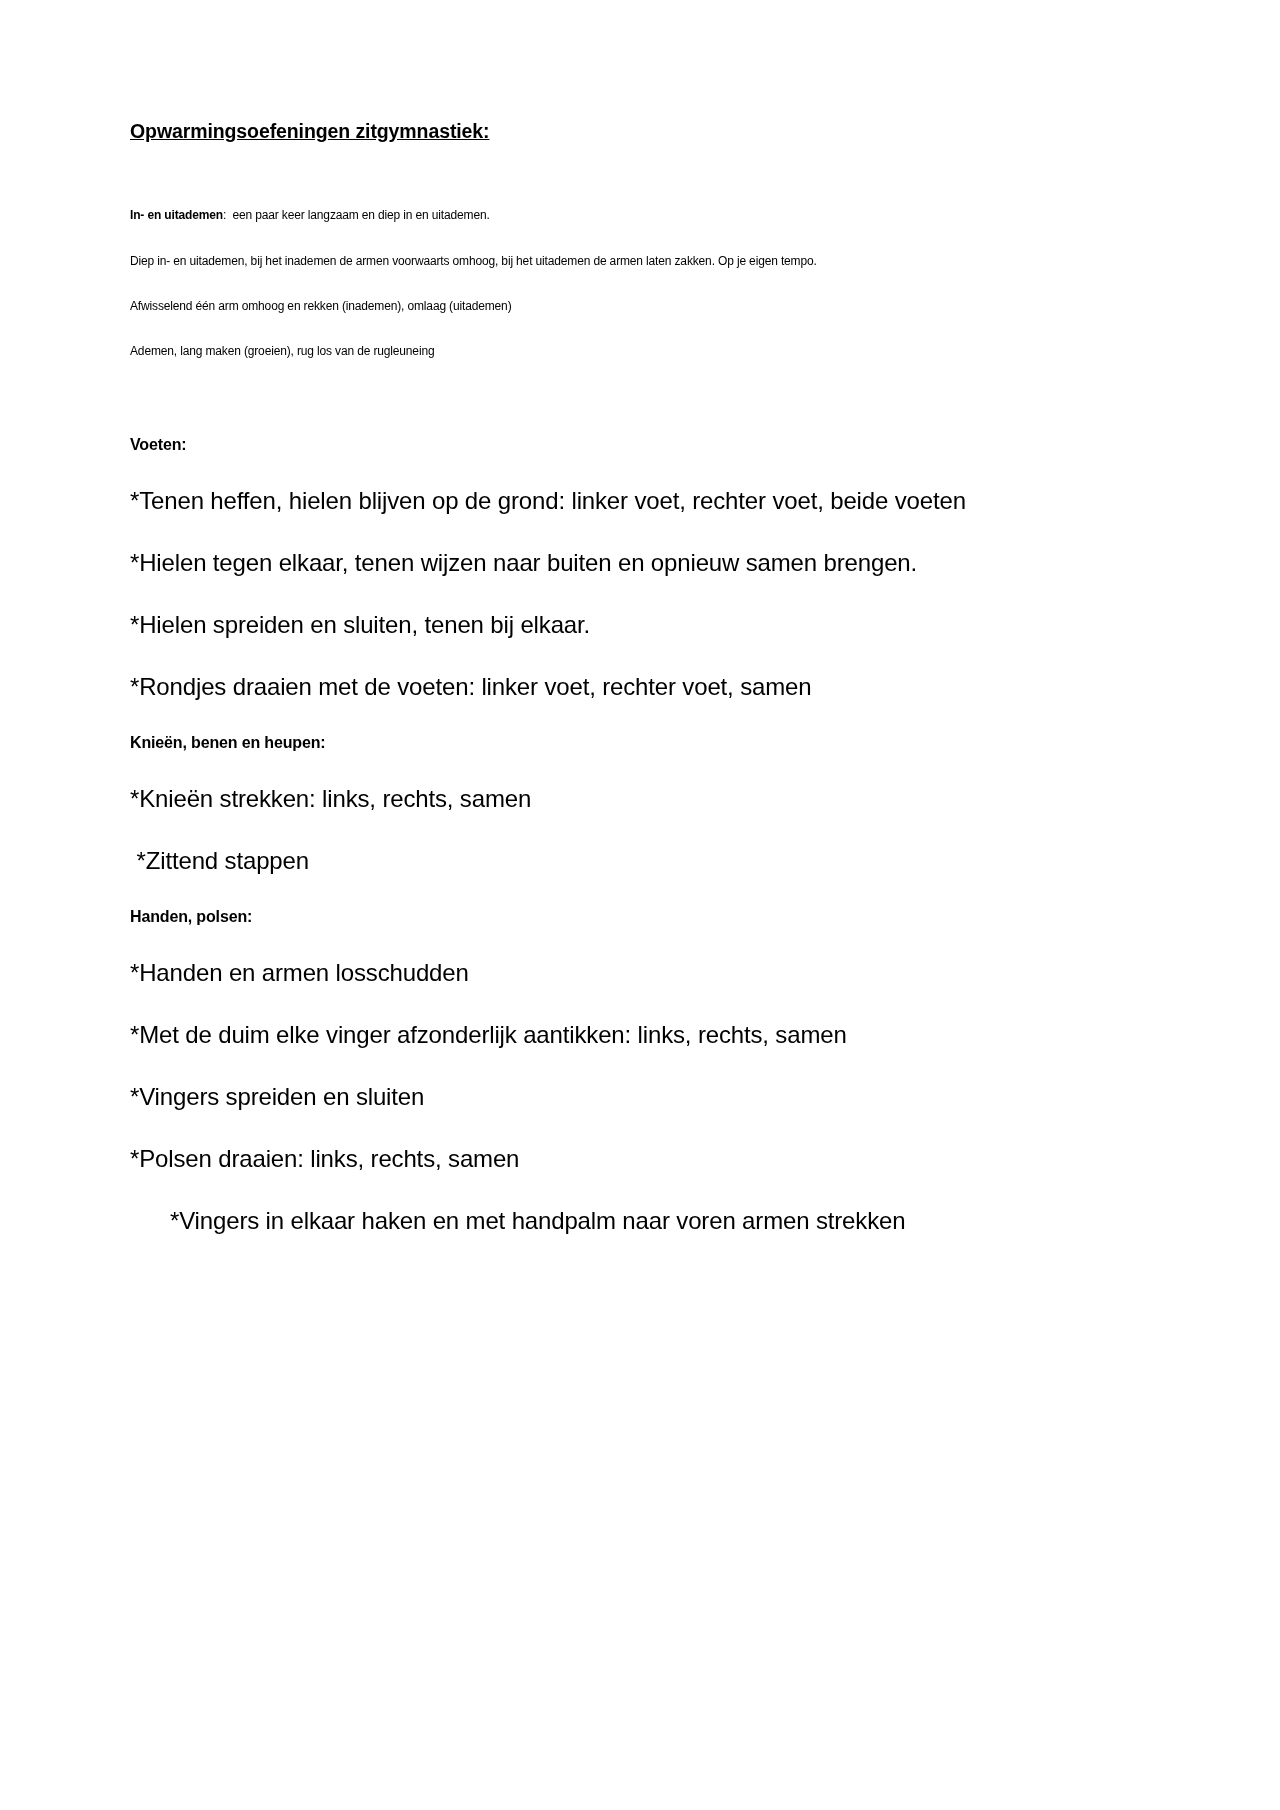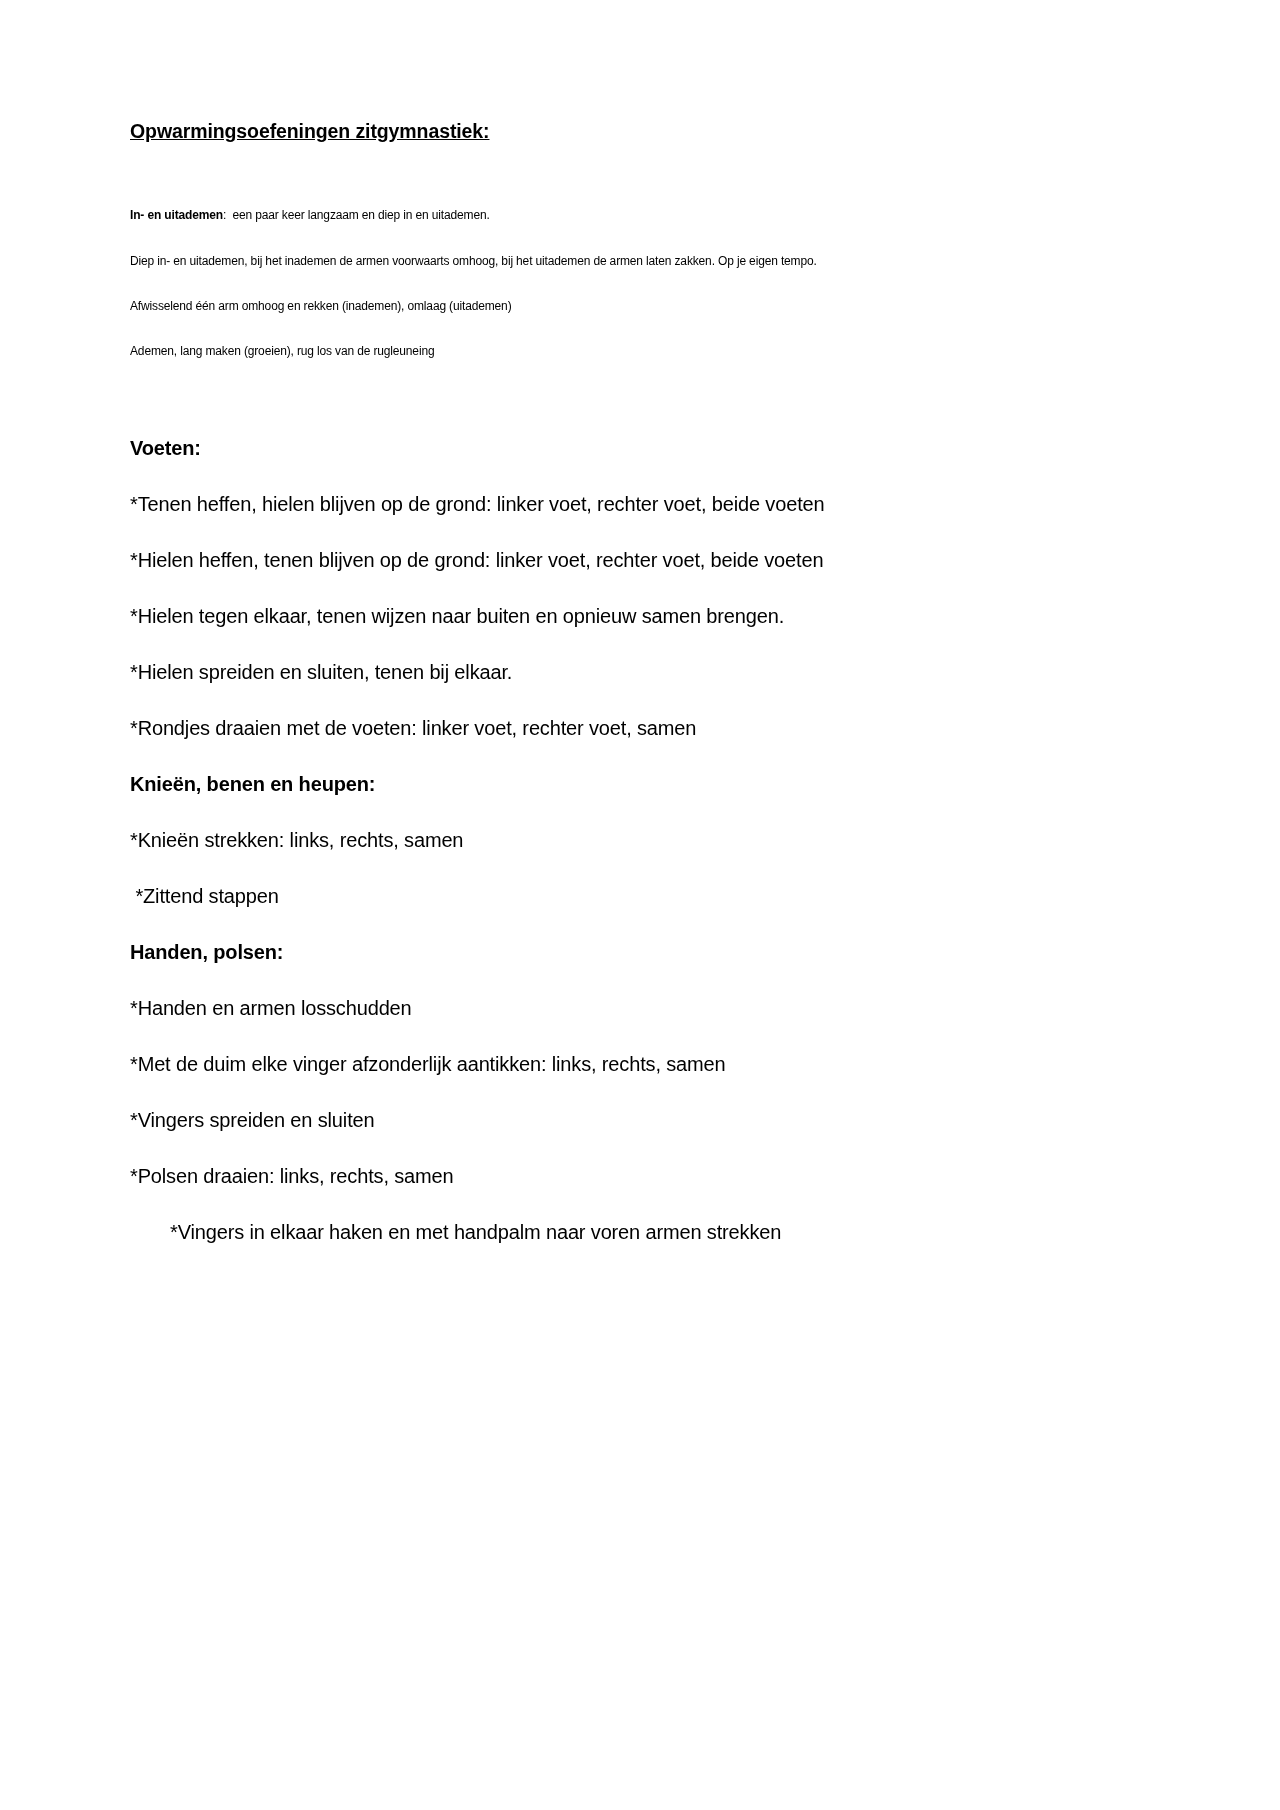--- a/index.html
+++ b/index.html
@@ -41,28 +41,28 @@
     font-size: 12px;
     line-height: 1.52;
     margin: 0 0 27px 0;
     white-space: pre-wrap;
     letter-spacing: -0.15px;
   }
   .bold {
     font-weight: bold;
   }
   h2.section {
-    font-size: 20px;
+    font-size: 16px;
     font-weight: bold;
     line-height: 1.5;
     margin: 0 0 26px 0;
     letter-spacing: -0.15px;
   }
   .item {
-    font-size: 20px;
+    font-size: 24px;
     line-height: 1.5;
     margin: 0 0 26px 0;
     white-space: pre-wrap;
     letter-spacing: -0.15px;
   }
   .item:last-child { margin-bottom: 0; margin-left: 40px; }
 </style>
 </head>
 <body>
 
@@ -76,21 +76,20 @@
     <p class="para"><span class="bold">In- en uitademen</span><span>:  een paar keer langzaam en diep in en uitademen.</span></p>
 
     <p class="para">Diep in- en uitademen, bij het inademen de armen voorwaarts omhoog, bij het uitademen de armen laten zakken. Op je eigen tempo.</p>
     <p class="para">Afwisselend één arm omhoog en rekken (inademen), omlaag (uitademen)</p>
     <p class="para">Ademen, lang maken (groeien), rug los van de rugleuneing</p>
 
     <div class="spacer-md"></div>
 
     <h2 class="section">Voeten:</h2>
     <p class="item">*Tenen heffen, hielen blijven op de grond: linker voet, rechter voet, beide voeten</p>
-    <p class="item">*Hielen heffen, tenen blijven op de grond: linker voet, rechter voet, beide voeten</p>
     <p class="item">*Hielen tegen elkaar, tenen wijzen naar buiten en opnieuw samen brengen.</p>
     <p class="item">*Hielen spreiden en sluiten, tenen bij elkaar.</p>
     <p class="item">*Rondjes draaien met de voeten: linker voet, rechter voet, samen</p>
 
     <h2 class="section">Knieën, benen en heupen:</h2>
     <p class="item">*Knieën strekken: links, rechts, samen</p>
     <p class="item"> *Zittend stappen</p>
 
     <h2 class="section">Handen, polsen:</h2>
     <p class="item">*Handen en armen losschudden</p>

